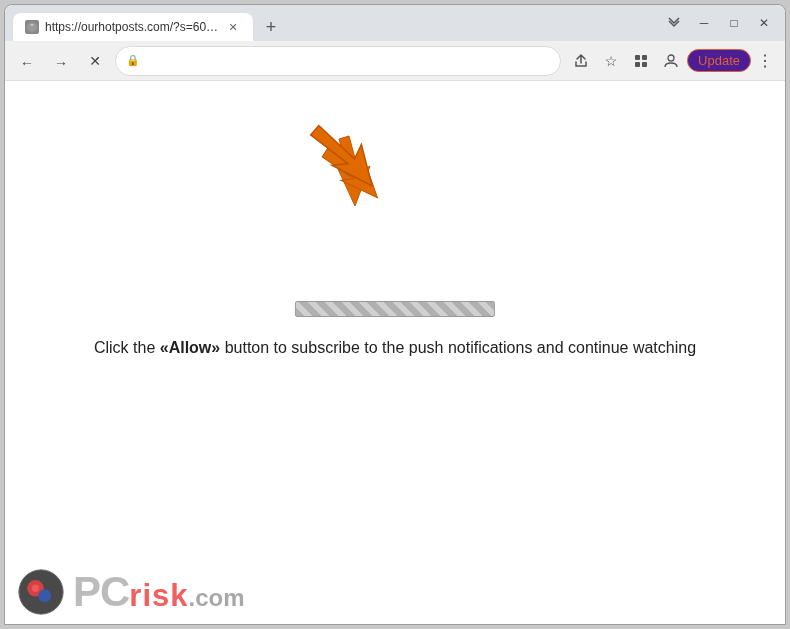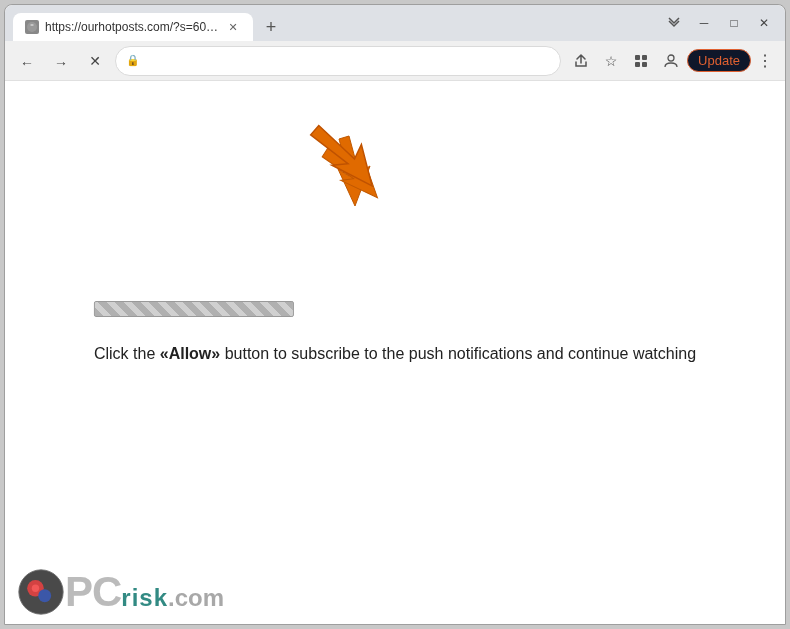--- a/index.html
+++ b/index.html
@@ -173,21 +173,21 @@
       white-space: nowrap;
     }
 
     .nav-actions {
       display: flex;
       gap: 2px;
       align-items: center;
     }
 
     .update-btn {
-      background: #0f172a;
+      background: #4c1d95;
       border: 1.5px solid #e06030;
       color: #e06030;
       border-radius: 14px;
       padding: 3px 10px;
       font-size: 13px;
       font-weight: 500;
       cursor: pointer;
     }
 
     .menu-dots {
@@ -221,22 +221,22 @@
     }
 
     
     .progress-area {
       position: absolute;
       top: 220px;
       left: 50%;
       transform: translateX(-50%);
       display: flex;
       flex-direction: column;
-      align-items: flex-start;
-      gap: 28px;
+      align-items: center;
+      gap: 22px;
     }
 
     .progress-bar {
       width: 200px;
       height: 16px;
       background: repeating-linear-gradient(
         45deg,
         #b0b0b0,
         #b0b0b0 6px,
         #d0d0d0 6px,
@@ -265,41 +265,41 @@
       display: flex;
       align-items: center;
       gap: 8px;
       padding: 8px 12px;
       opacity: 0.85;
     }
 
     .pc-risk-logo {
       display: flex;
       align-items: center;
-      gap: 0;
+      gap: 8px;
     }
 
     .logo-icon {
       width: 48px;
       height: 48px;
     }
 
     .logo-text {
       font-size: 42px;
       font-weight: 900;
       color: #b0b0b0;
       letter-spacing: -1px;
       line-height: 1;
       font-family: Arial, sans-serif;
     }
 
     .logo-risk {
-      font-size: 24px;
+      font-size: 31px;
       font-weight: 700;
-      color: #0f766e;
+      color: #ef4444;
       font-family: Arial, sans-serif;
       letter-spacing: 1px;
     }
 
     .logo-dot-com {
       font-size: 24px;
       font-weight: 600;
       color: #999;
       font-family: Arial, sans-serif;
     }

